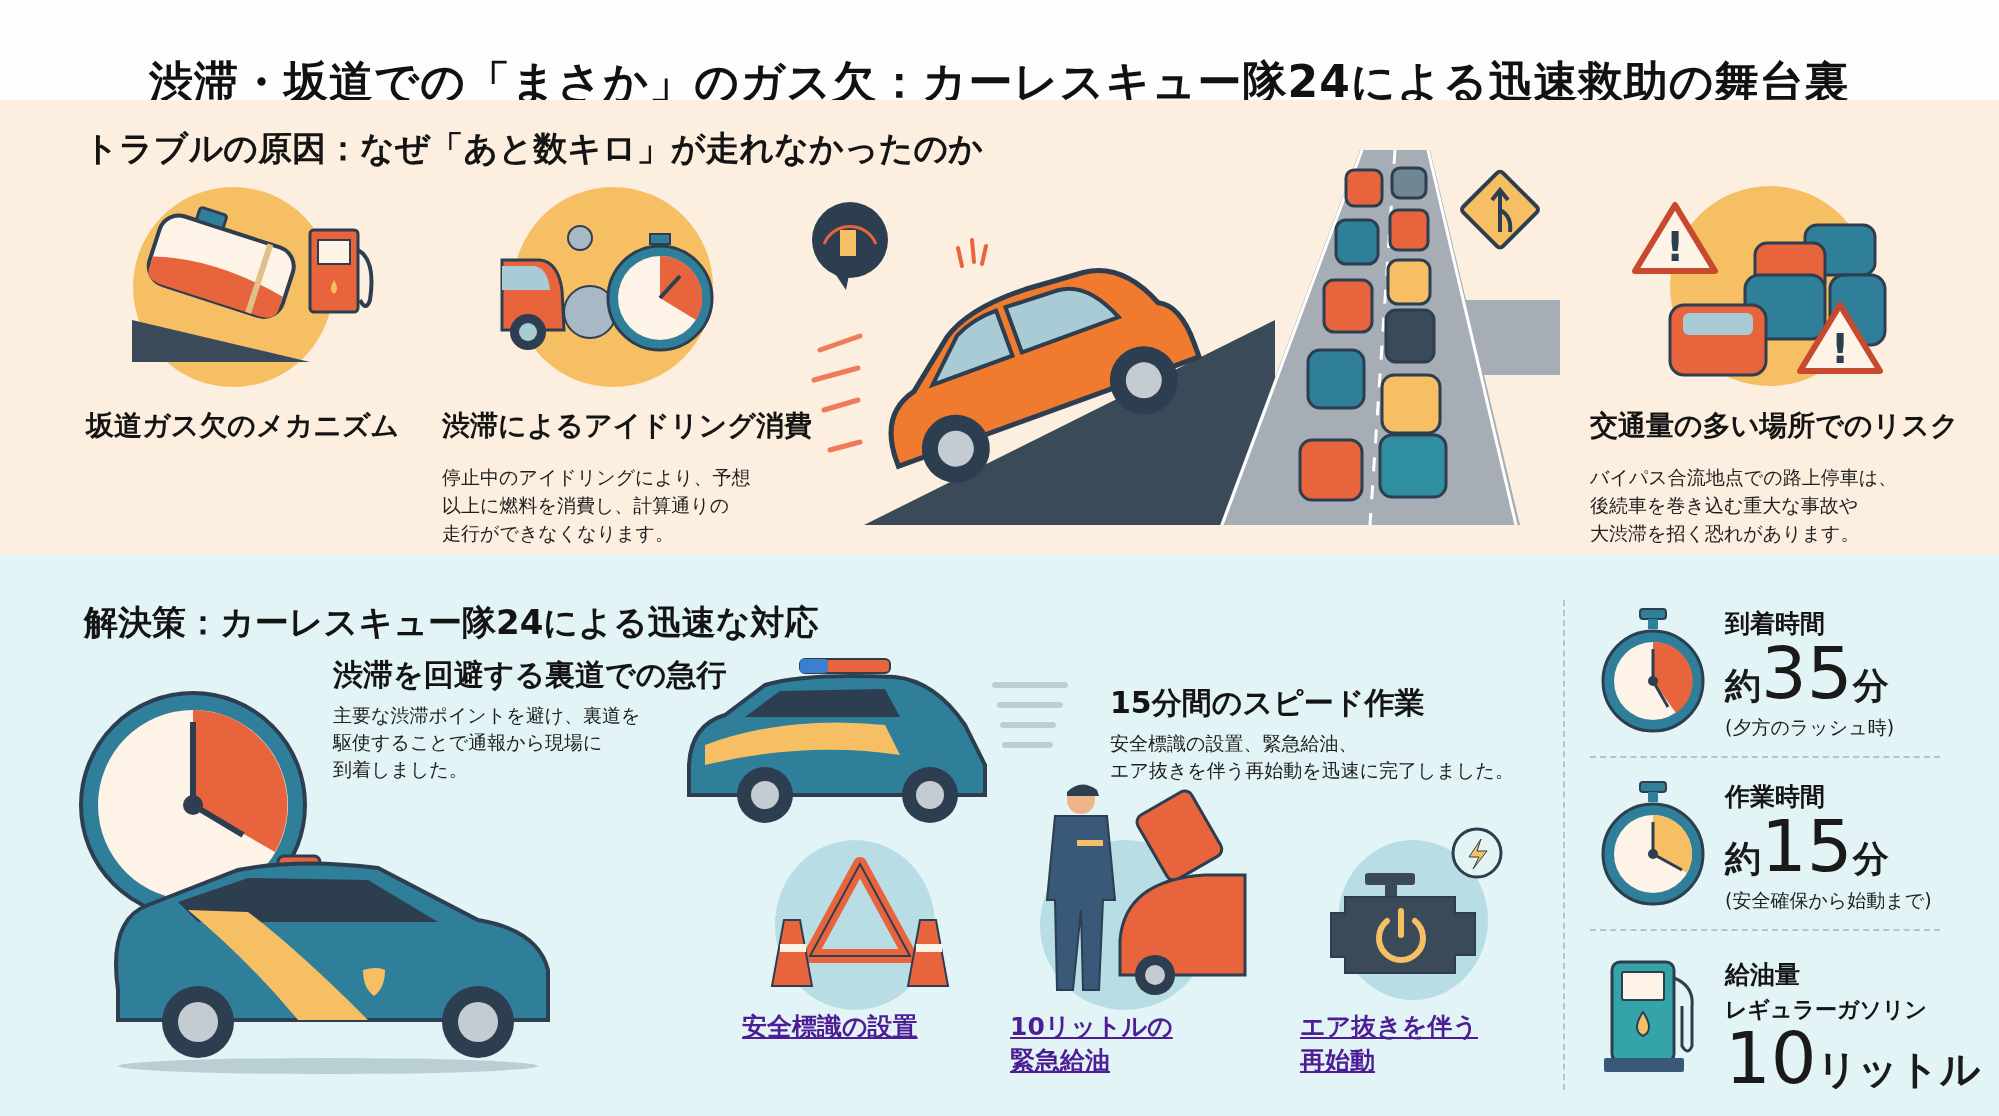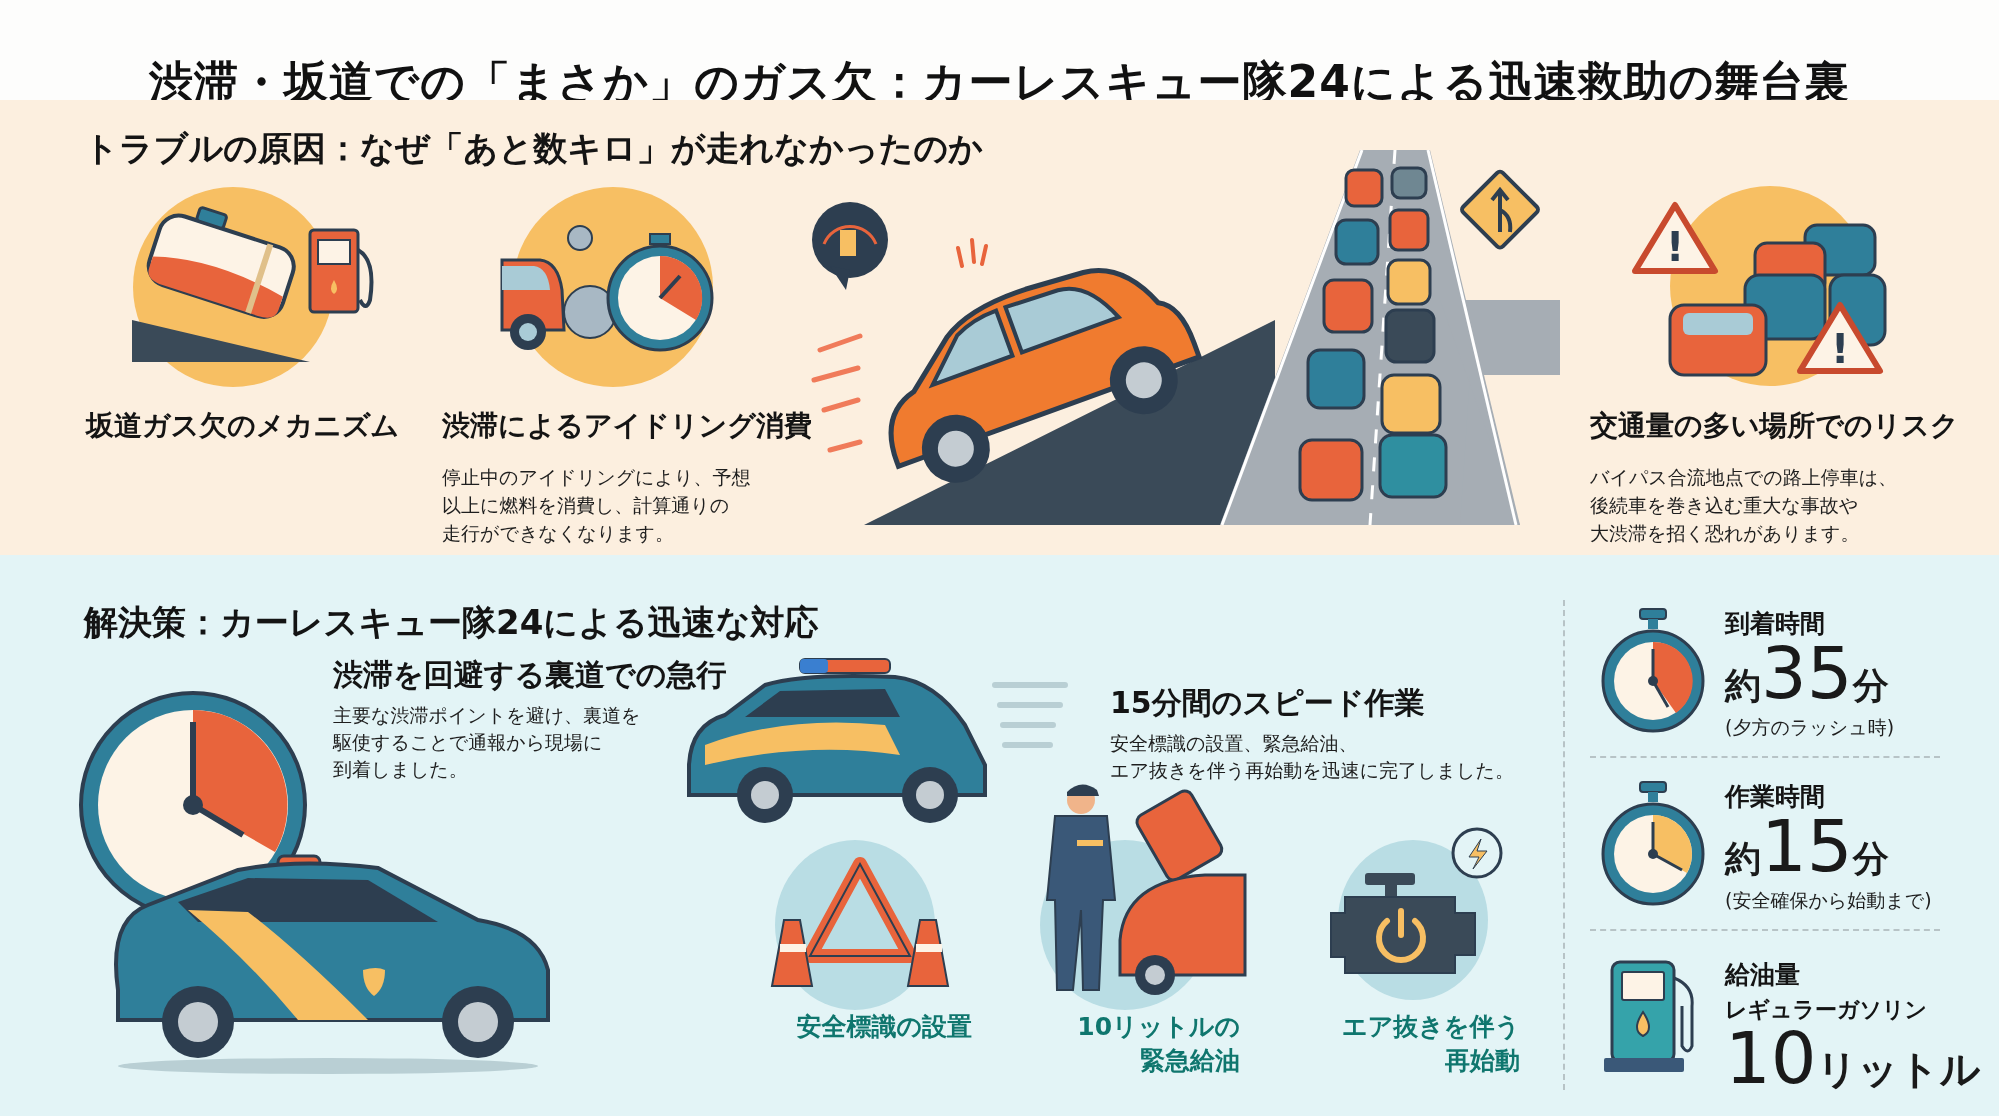--- a/index.html
+++ b/index.html
@@ -18,21 +18,21 @@
   .cause-block h3 { font-size: 28px; font-weight: bold; color: #141414; white-space: nowrap; margin-bottom: 18px; }
   .cause-block p { font-size: 19px; line-height: 28px; color: #1e1e1e; white-space: pre-line; }
 
   .icon-circle { position: absolute; border-radius: 50%; background: #f7bf63; }
   .icon-circle.blue { background: #b9dde4; }
 
   .sol-block { position: absolute; }
   .sol-block h3 { font-size: 30px; font-weight: bold; color: #141414; white-space: nowrap; margin-bottom: 6px; }
   .sol-block p { font-size: 19px; line-height: 27px; color: #1e1e1e; white-space: pre-line; }
 
-  .step-label { position: absolute; font-size: 25px; font-weight: bold; color: #0f766e; text-align: right; white-space: pre-line; line-height: 34px; }
+  .step-label { position: absolute; font-size: 25px; font-weight: bold; color: #4c1d95; text-align: left; white-space: pre-line; line-height: 34px; text-decoration: underline; }
 
   .vdivider { position: absolute; left: 1563px; top: 600px; width: 0; height: 490px; border-left: 2px dashed #b7c3c6; }
   .hdivider { position: absolute; left: 1590px; width: 350px; height: 0; border-top: 2px dashed #b7c3c6; }
 
   .stat { position: absolute; left: 1725px; }
   .stat .label { font-size: 25px; font-weight: bold; color: #141414; white-space: nowrap; }
   .stat .sub-label { font-size: 22px; font-weight: bold; color: #141414; white-space: nowrap; margin-top: 4px; }
   .stat .value-row { display: flex; align-items: baseline; white-space: nowrap; margin-top: 4px; }
   .stat .prefix { font-size: 36px; font-weight: bold; }
   .stat .big { font-size: 72px; font-weight: normal; line-height: 58px; }

